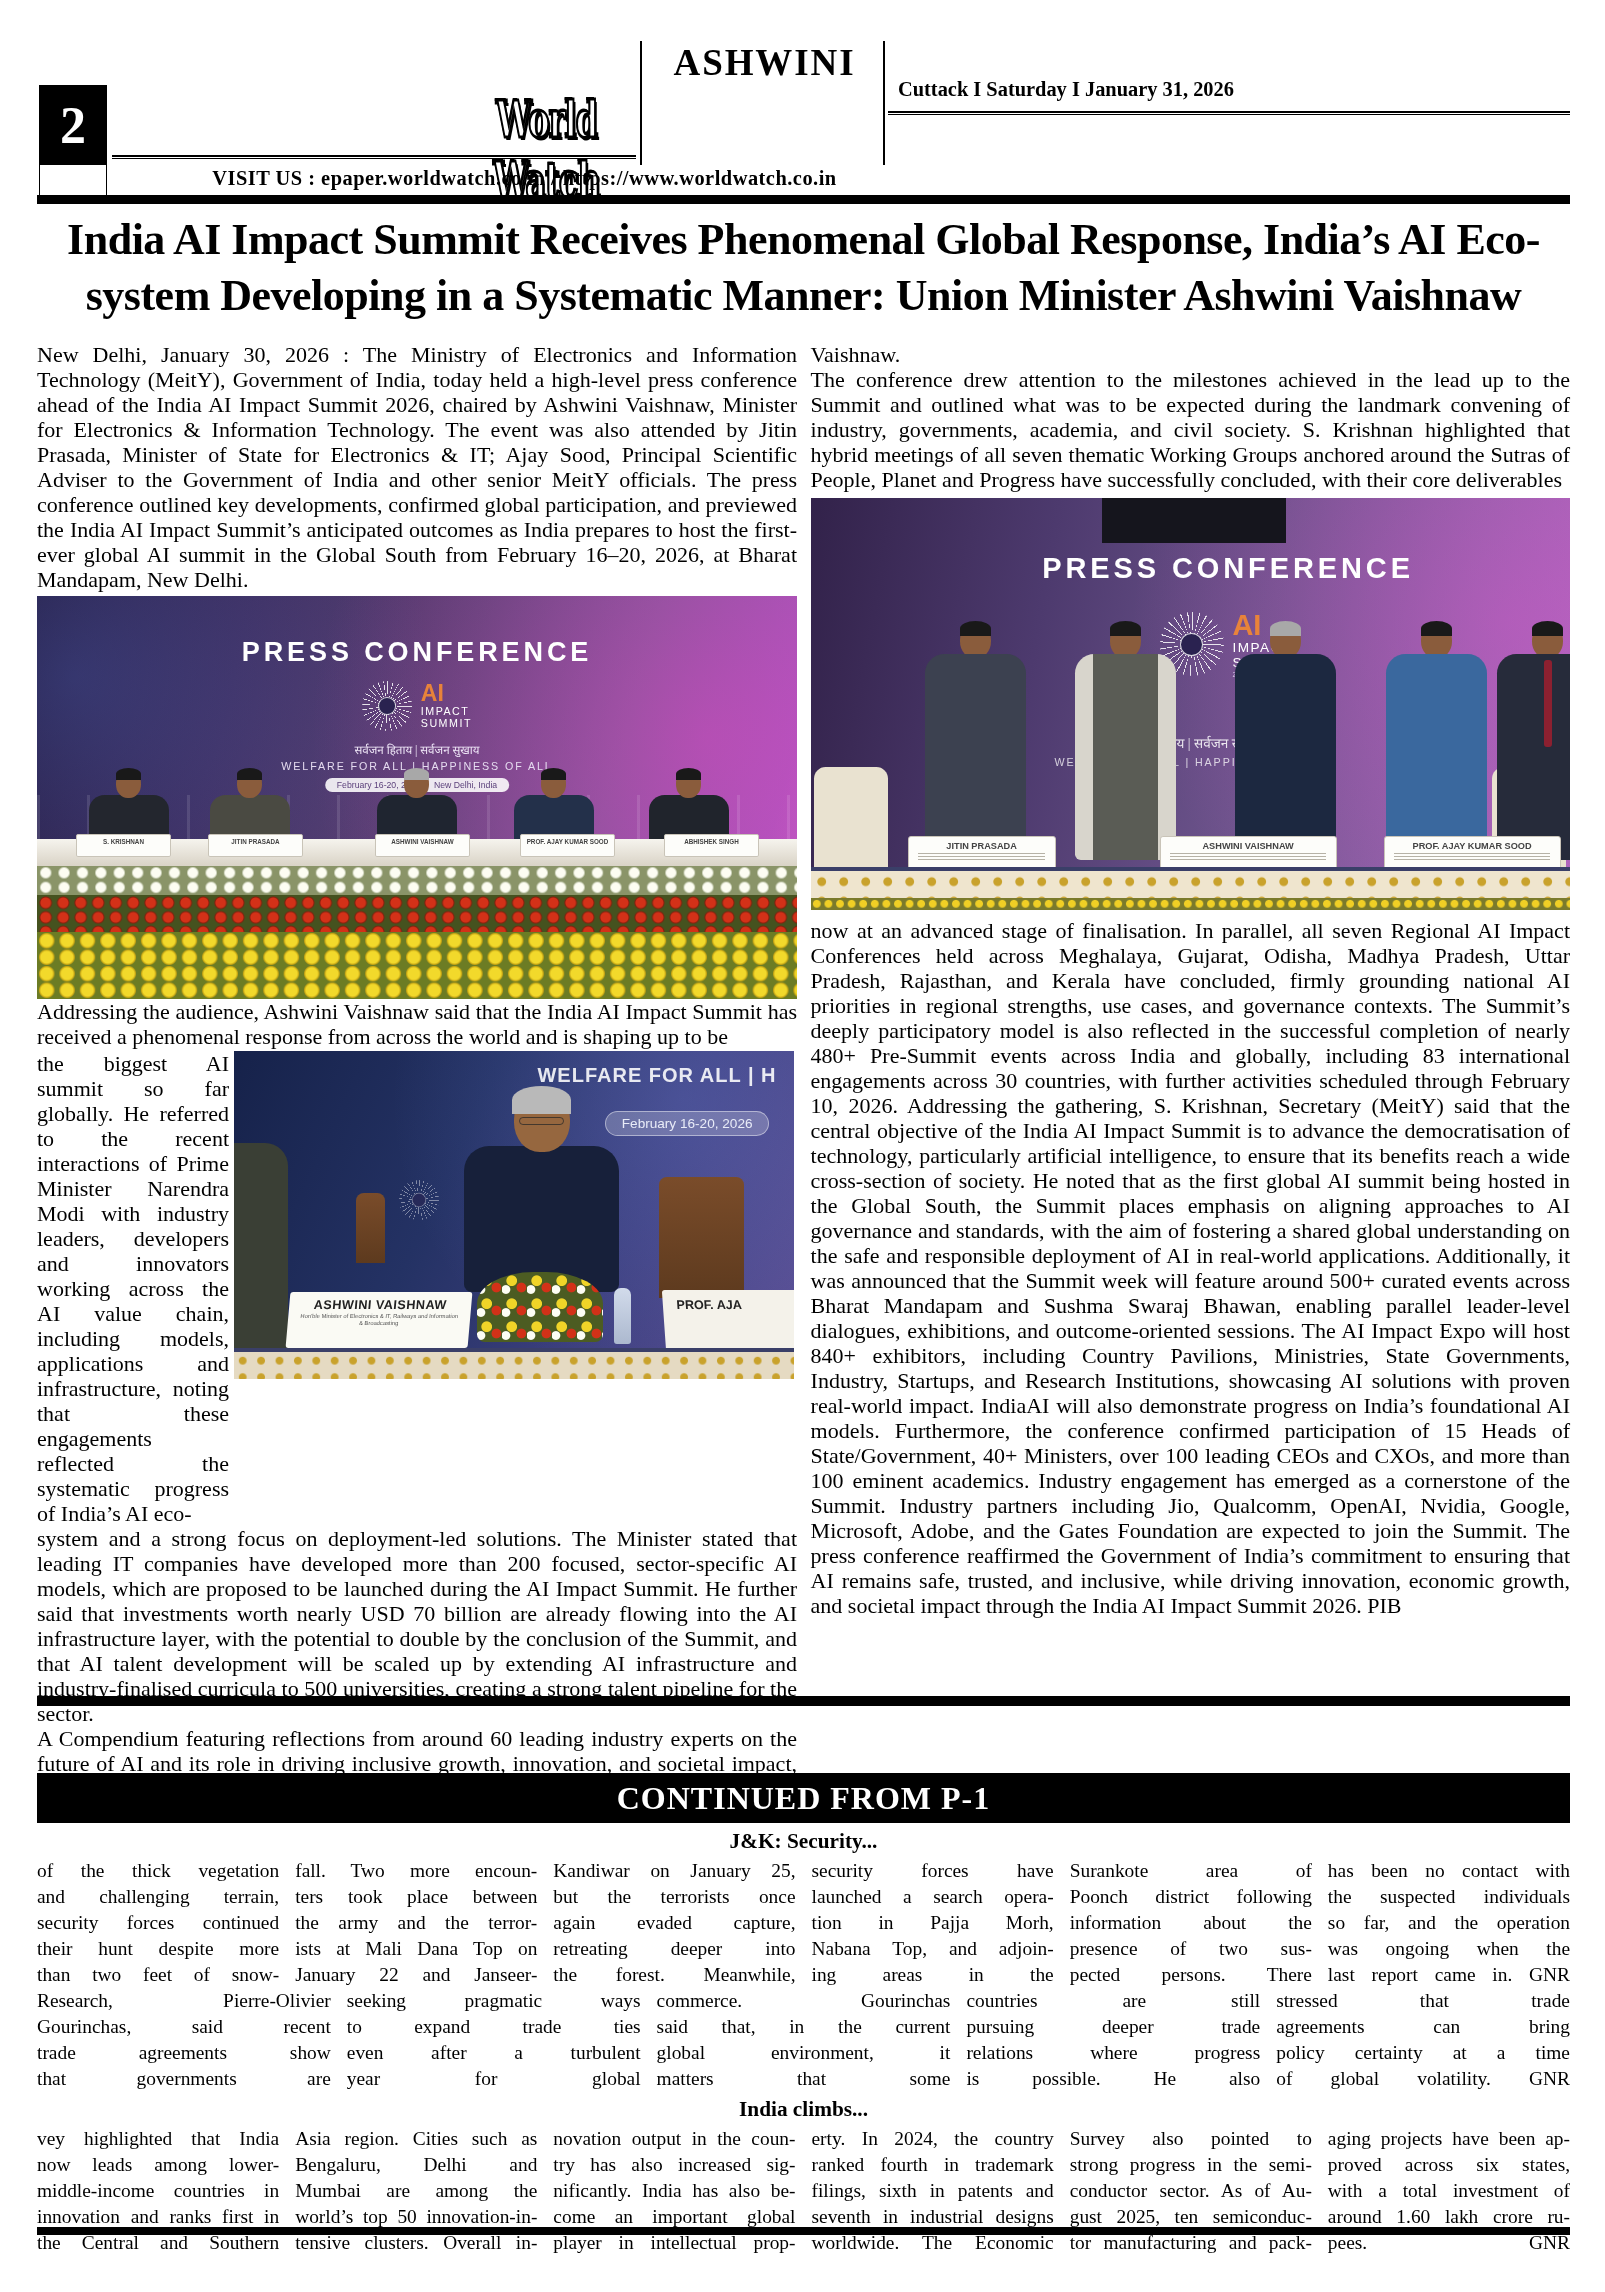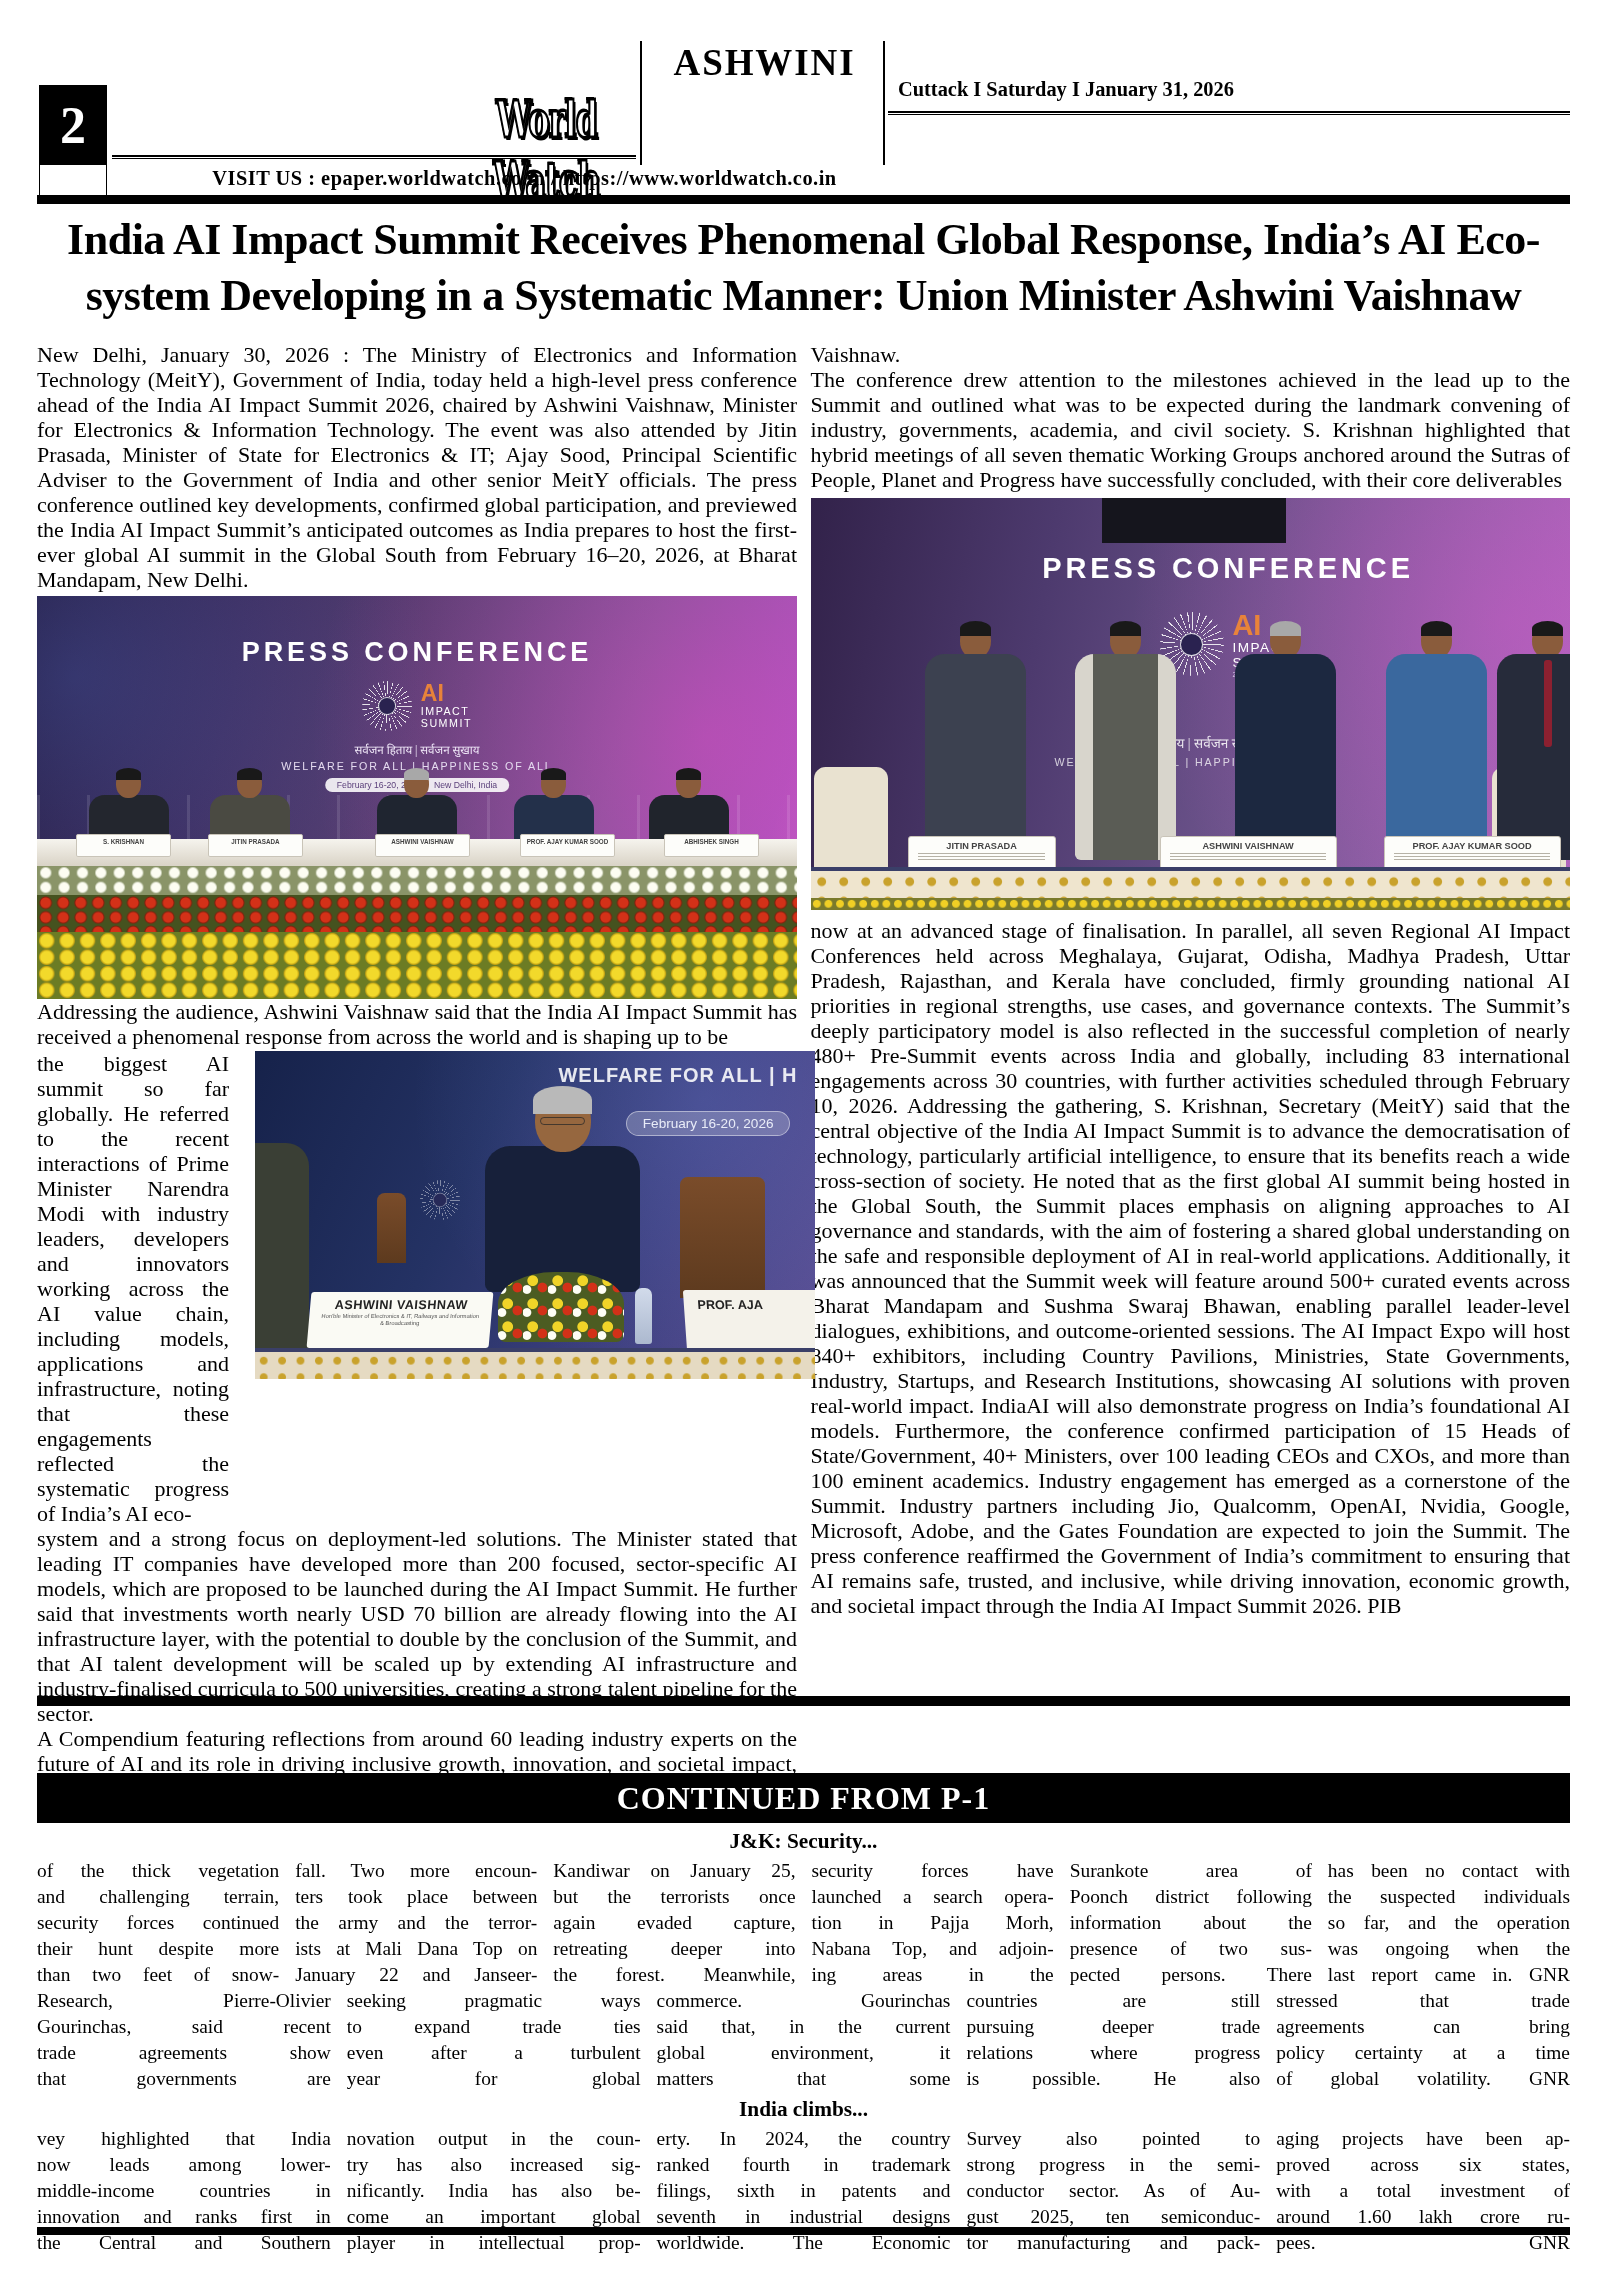--- a/index.html
+++ b/index.html
@@ -30,21 +30,21 @@
   .hdr-thick-rule{position:absolute;left:37px;top:195px;width:1533px;height:8.7px;background:#000;}
 
   
   .headline{position:absolute;left:37px;top:212px;width:1533px;text-align:center;
             font-size:44px;font-weight:bold;line-height:1.28;letter-spacing:-0.5px;}
 
   
   .article{position:absolute;left:37px;top:342px;width:1533px;display:flex;gap:13.6px;}
   .col{width:760px;}
   .body-text{margin:0;font-size:22px;line-height:25px;text-align:justify;}
-  .wrap-row{display:flex;gap:26px;margin-top:1.9px;}
+  .wrap-row{display:flex;gap:5px;margin-top:1.9px;}
   .narrow-col{width:192px;flex:none;}
   .photo{position:relative;overflow:hidden;flex:none;}
   .sans{font-family:"Liberation Sans","DejaVu Sans",sans-serif;}
   .hindi{font-family:Liberation Serif, serif;}
 
   
   .photo1{width:760px;height:403px;margin-top:3.9px;
           background:linear-gradient(105deg,#241536 0%,#3e2a58 25%,#5d4478 52%,#7c5596 72%,#a055b8 92%,#c060c8 100%);}
   .photo1::before{content:"";position:absolute;inset:0;
           background:radial-gradient(circle at 88% 35%,rgba(240,70,200,.40),transparent 55%),
@@ -412,20 +412,25 @@
 of global volatility. GNR</div>
     </div>
 
     <h3 class="story-head">India climbs...</h3>
     <div class="cols6">
       <div class="ccol">vey highlighted that India
 now leads among lower-
 middle-income countries in
 innovation and ranks first in
 the Central and Southern</div>
+      <div class="ccol">Asia region. Cities such as
+Bengaluru, Delhi and
+Mumbai are among the
+world’s top 50 innovation-in-
+tensive clusters. Overall in-</div>
       <div class="ccol">novation output in the coun-
 try has also increased sig-
 nificantly. India has also be-
 come an important global
 player in intellectual prop-</div>
       <div class="ccol">erty. In 2024, the country
 ranked fourth in trademark
 filings, sixth in patents and
 seventh in industrial designs
 worldwide. The Economic</div>

